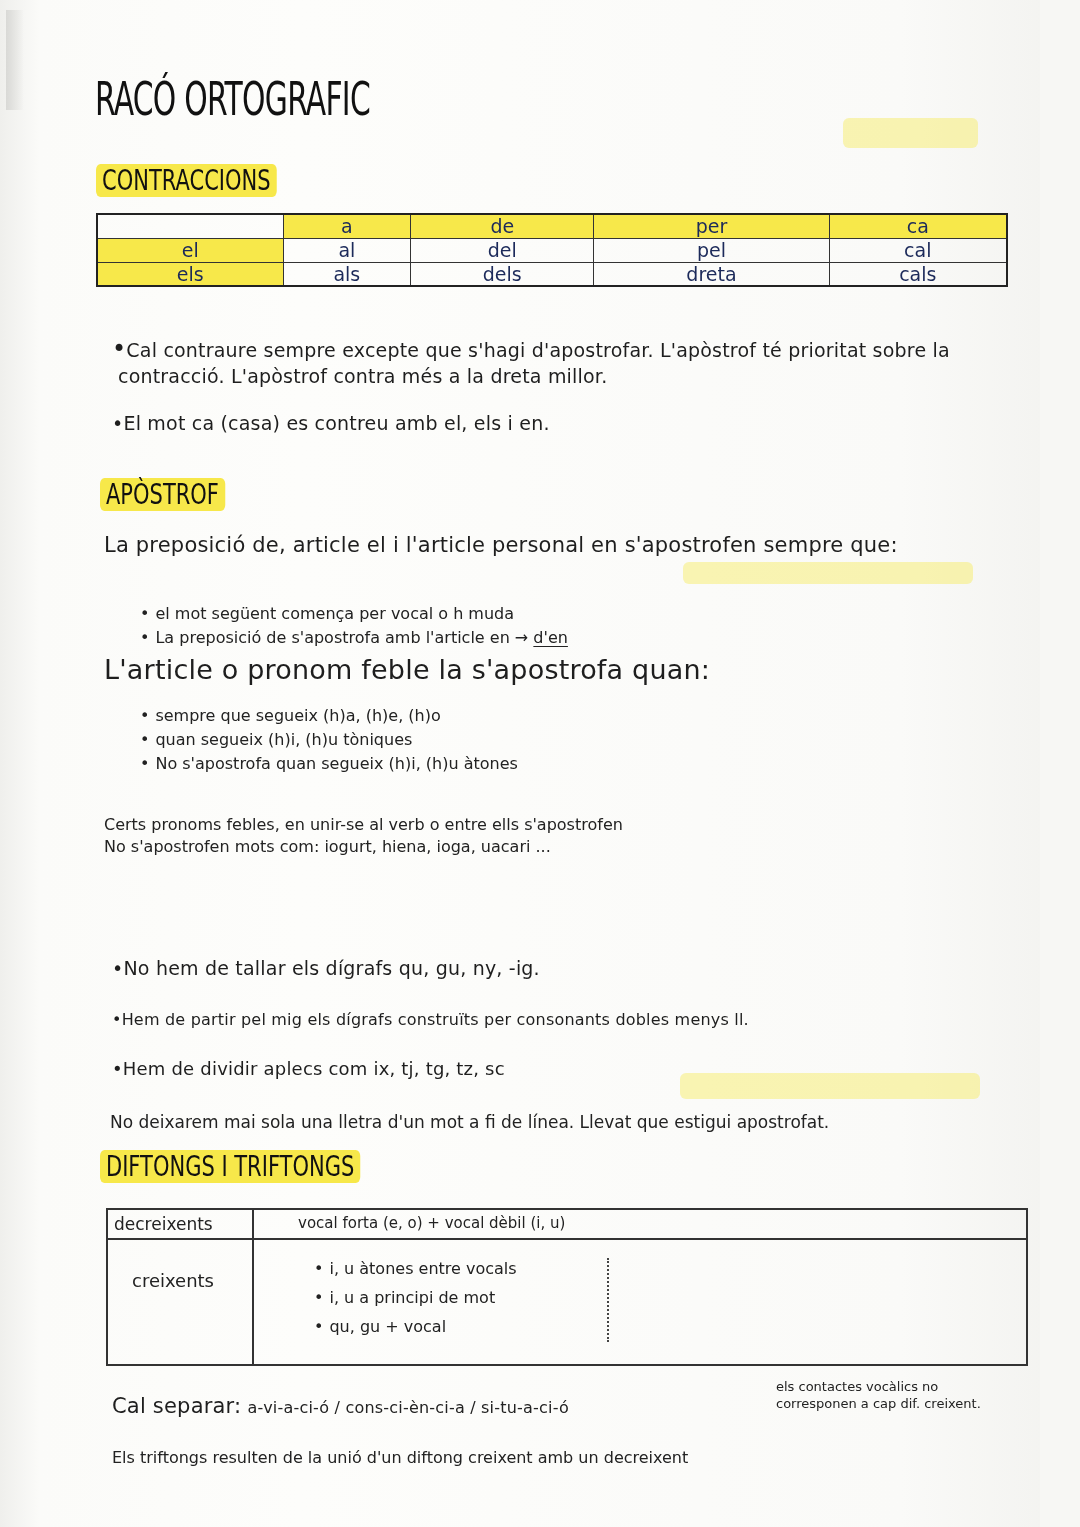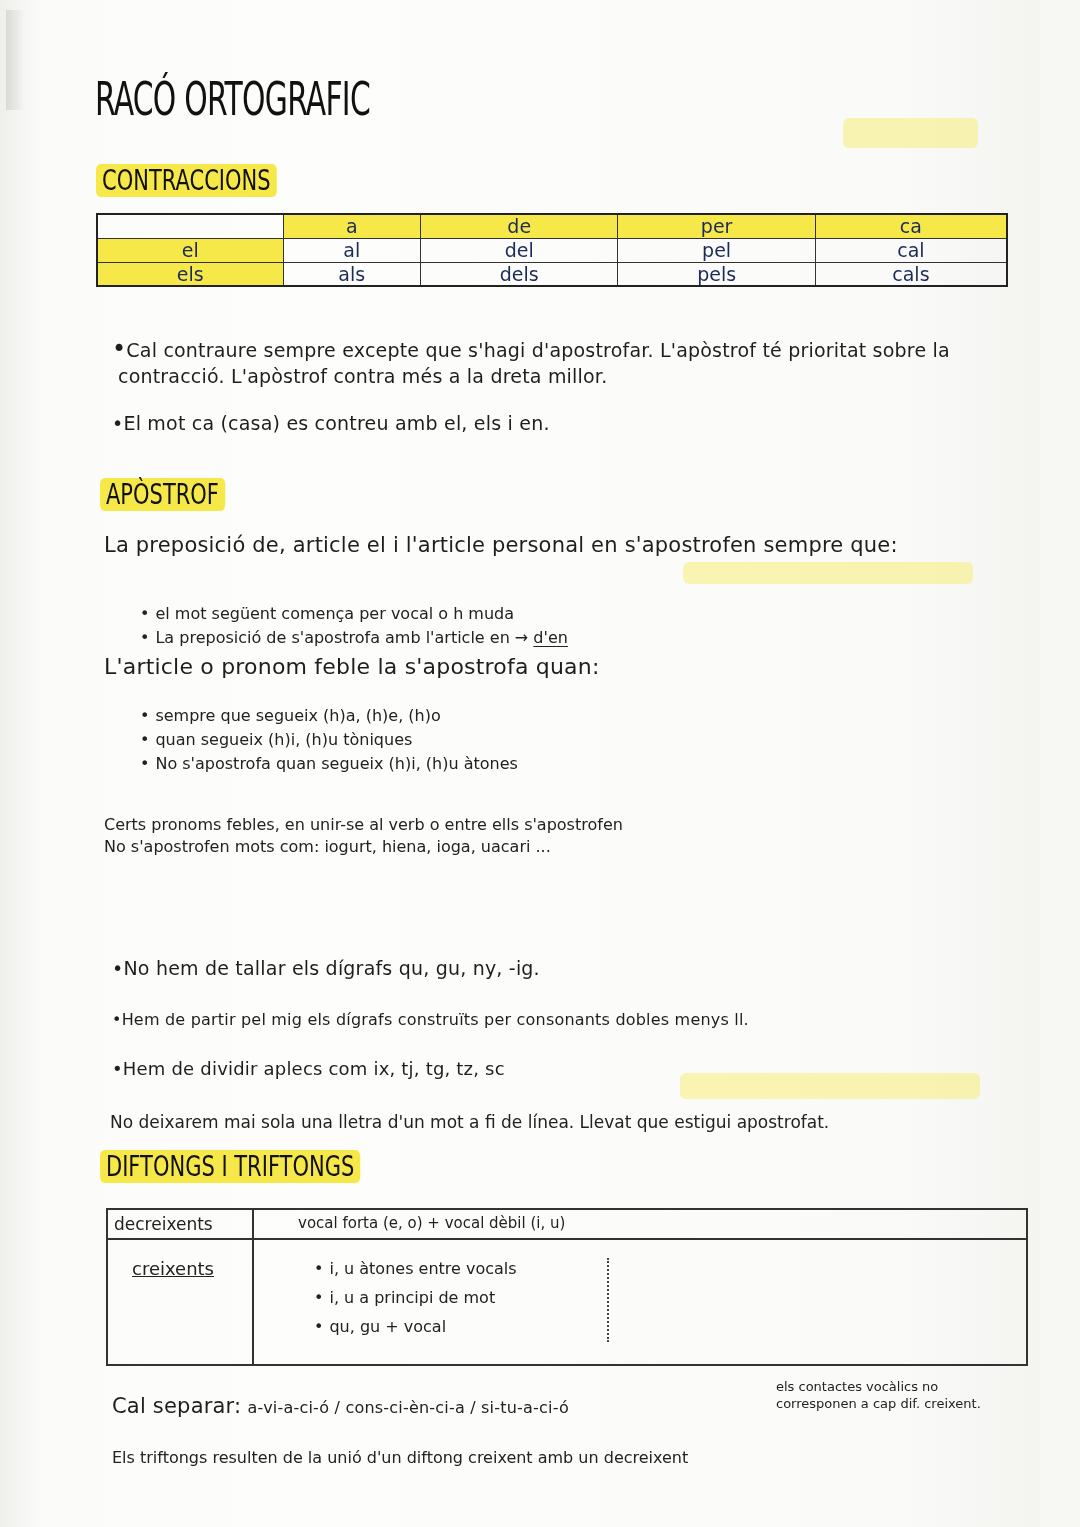--- a/index.html
+++ b/index.html
@@ -59,21 +59,21 @@
       <td class="yel">el</td>
       <td>al</td>
       <td>del</td>
       <td>pel</td>
       <td>cal</td>
     </tr>
     <tr>
       <td class="yel">els</td>
       <td>als</td>
       <td>dels</td>
-      <td>pels</td>
+      <td>dreta</td>
       <td>cals</td>
     </tr>
   </tbody>
     </table>
 
   <div class="abs hand" style="left:112px; top:336px; width:900px; line-height:26px;">
     <div><span style="font-size:24px;">•</span><span>Cal contraure sempre excepte que s'hagi d'apostrofar. L'apòstrof té prioritat sobre la</span></div>
     <div style="padding-left:6px;">contracció. L'apòstrof contra més a la dreta millor.</div>
   </div>
   <div class="abs hand" style="left:112px; top:412px;">
@@ -84,21 +84,21 @@
     <span class="hl heading">APÒSTROF</span>
   </div>
   <div class="abs faint-hl" style="left:683px; top:562px; width:290px; height:22px;"></div>
   <div class="abs hand" style="left:104px; top:533px; font-size:21px;">La preposició de, article el i l'article personal en s'apostrofen sempre que:</div>
 
   <ul class="abs bul hand-sm" style="left:140px; top:602px; line-height:22px;">
     <li style="line-height:24px;"><span>el mot següent comença per vocal o h muda</span></li>
     <li style="line-height:24px;"><span>La preposició de s'apostrofa amb l'article en →</span> <span class="underline">d'en</span></li>
   </ul>
 
-  <div class="abs hand" style="left:104px; top:654px; font-size:22px;">L'article o pronom feble la s'apostrofa quan:</div>
+  <div class="abs hand" style="left:104px; top:654px; font-size:27px;">L'article o pronom feble la s'apostrofa quan:</div>
 
   <ul class="abs bul hand-sm" style="left:140px; top:704px;">
     <li style="line-height:24px;"><span>sempre que segueix (h)a, (h)e, (h)o</span></li>
     <li style="line-height:24px;"><span>quan segueix (h)i, (h)u tòniques</span></li>
     <li style="line-height:24px;"><span>No s'apostrofa quan segueix (h)i, (h)u àtones</span></li>
   </ul>
 
   <div class="abs hand-sm" style="left:104px; top:814px; line-height:22px;">
     <div>Certs pronoms febles, en unir-se al verb o entre ells s'apostrofen</div>
     <div>No s'apostrofen mots com: iogurt, hiena, ioga, uacari ...</div>
@@ -120,21 +120,21 @@
     <span class="hl heading">DIFTONGS I TRIFTONGS</span>
   </div>
 
   <table class="dif">
     <tbody>
         <tr>
       <td class="lab hand-sm" style="font-size:17px;">decreixents</td>
       <td class="hand-sm" style="padding-left:44px; font-size:15px;">vocal forta (e, o) + vocal dèbil (i, u)</td>
     </tr>
     <tr style="height:126px;">
-      <td class="lab hand-sm" style="padding-top:18px; padding-left:24px; font-size:18px;text-decoration:underline;">creixents</td>
+      <td class="lab hand-sm" style="padding-top:30px; padding-left:24px; font-size:18px;">creixents</td>
       <td style="padding-left:60px; padding-top:14px;">
         <ul class="bul hand-sm" style="font-size:16px;">
           <li style="line-height:29px;"><span>i, u àtones entre vocals</span></li>
           <li style="line-height:29px;"><span>i, u a principi de mot</span></li>
           <li style="line-height:29px;"><span>qu, gu + vocal</span></li>
         </ul>
       </td>
     </tr>
   </tbody>
     </table>

